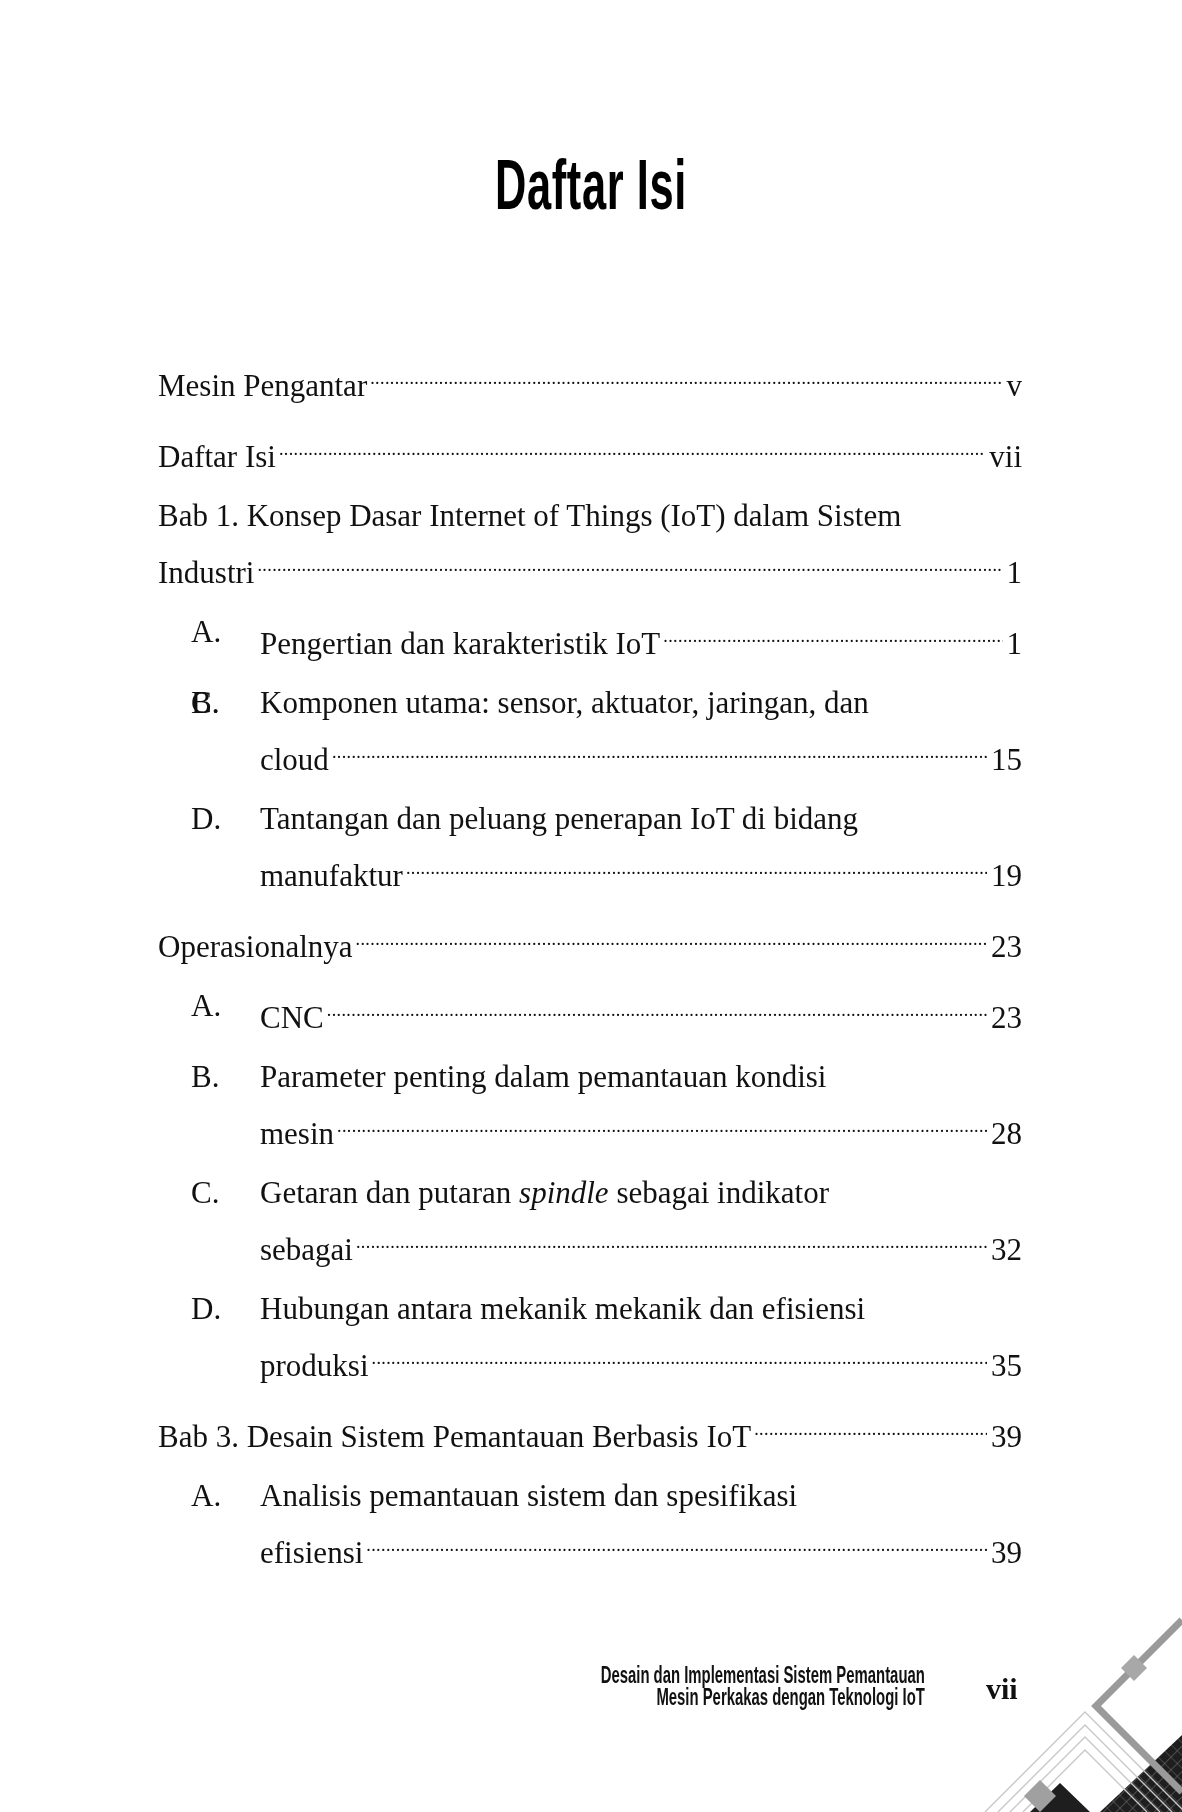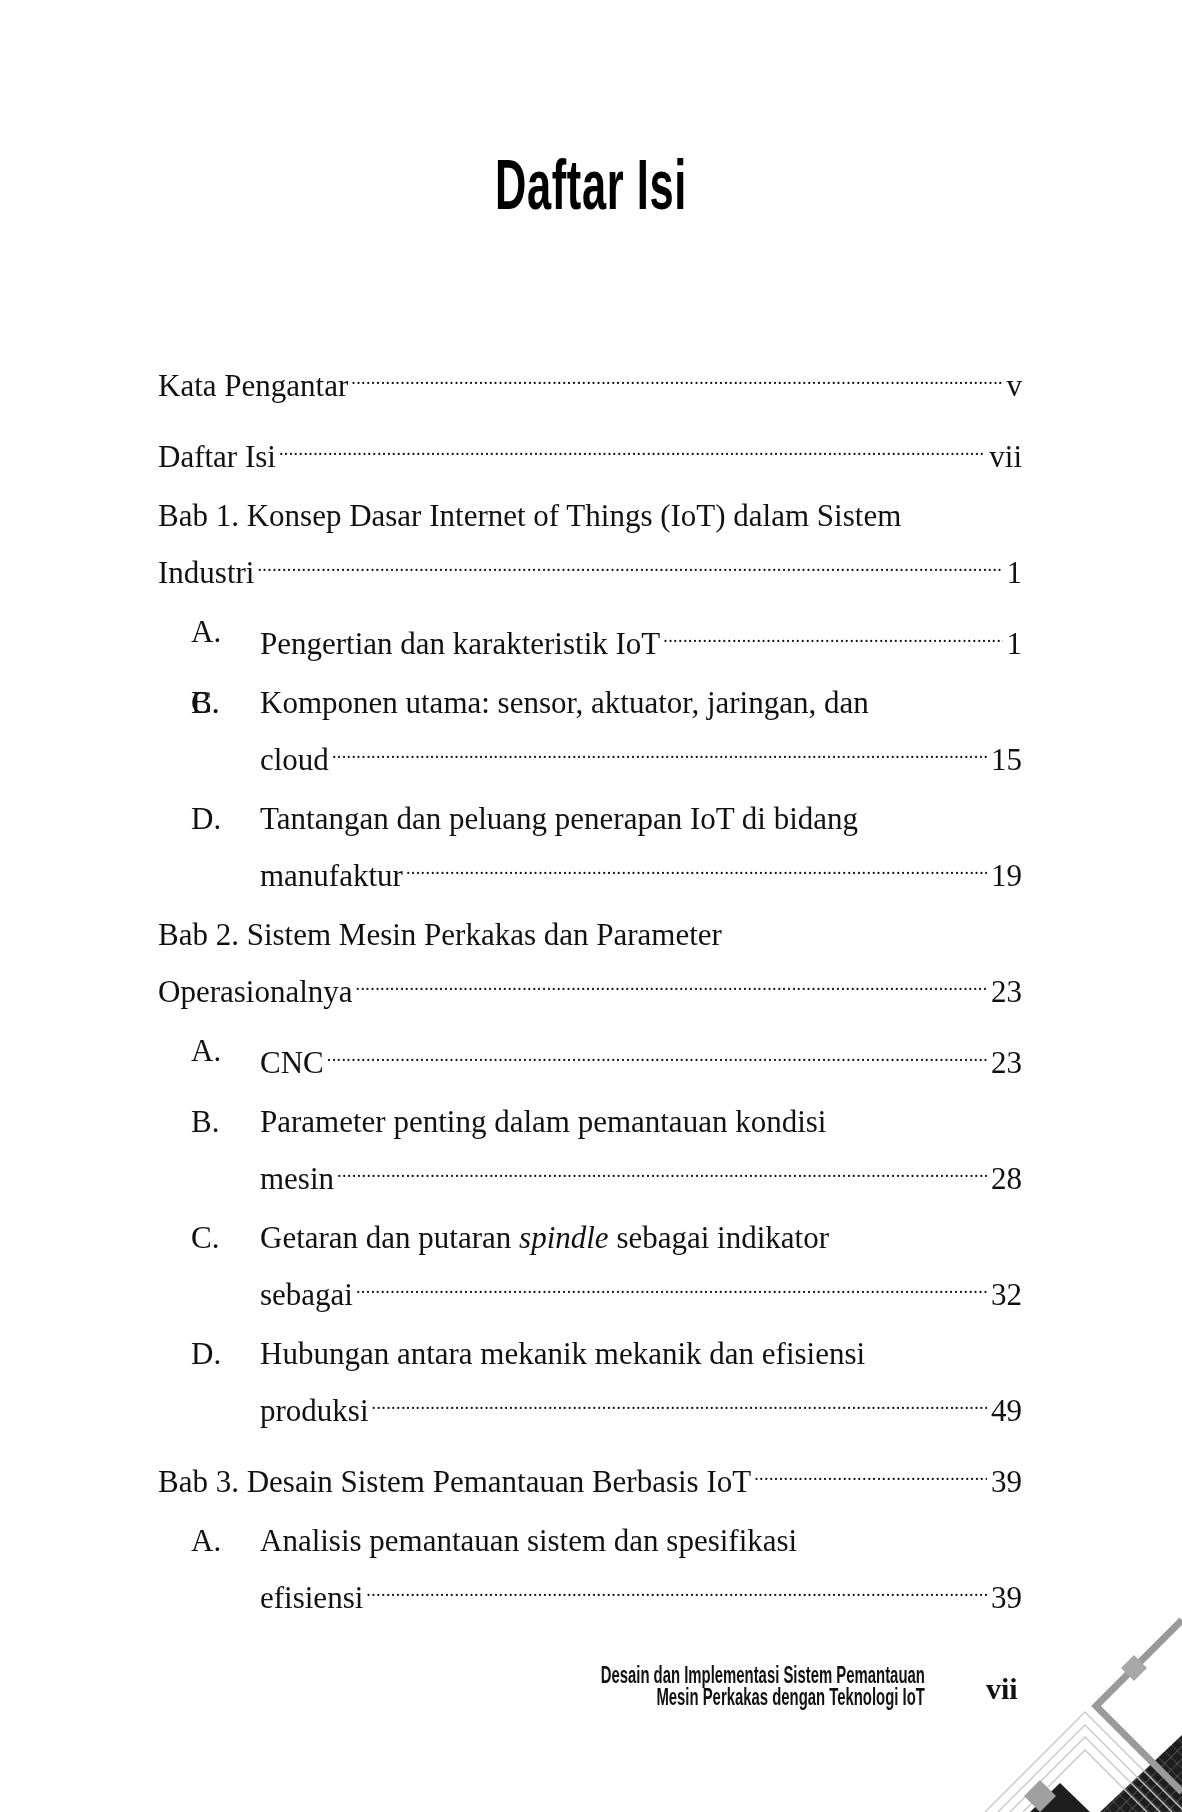--- a/index.html
+++ b/index.html
@@ -47,21 +47,21 @@
 </style>
 </head>
 <body>
 
 <div class="page-title">Daftar Isi</div>
 
 <div class="toc">
 
   <div class="entry">
     <div class="line">
-        <span class="txt">Kata Pengantar</span>
+        <span class="txt">Mesin Pengantar</span>
         <span class="dots"></span>
         <span class="pg">v</span>
       </div>
   </div>
 
   <div class="entry">
     <div class="line">
         <span class="txt">Daftar Isi</span>
         <span class="dots"></span>
         <span class="pg">vii</span>
@@ -111,23 +111,20 @@
       </div>
     <div class="line">
         <span class="txt">manufaktur</span>
         <span class="dots"></span>
         <span class="pg">19</span>
       </div>
   </div>
 
   <div class="entry">
     <div class="line">
-        <span class="txt">Bab 2. Sistem Mesin Perkakas dan Parameter</span>
-      </div>
-    <div class="line">
         <span class="txt">Operasionalnya</span>
         <span class="dots"></span>
         <span class="pg">23</span>
       </div>
   </div>
 
   <div class="entry sub">
     <span class="letter">A.</span>
     <div class="line">
         <span class="txt">CNC</span>
@@ -161,21 +158,21 @@
   </div>
 
   <div class="entry sub">
     <span class="letter">D.</span>
     <div class="line">
         <span class="txt">Hubungan antara mekanik mekanik dan efisiensi</span>
       </div>
     <div class="line">
         <span class="txt">produksi</span>
         <span class="dots"></span>
-        <span class="pg">49</span>
+        <span class="pg">35</span>
       </div>
   </div>
 
   <div class="entry">
     <div class="line">
         <span class="txt">Bab 3. Desain Sistem Pemantauan Berbasis IoT</span>
         <span class="dots"></span>
         <span class="pg">39</span>
       </div>
   </div>

